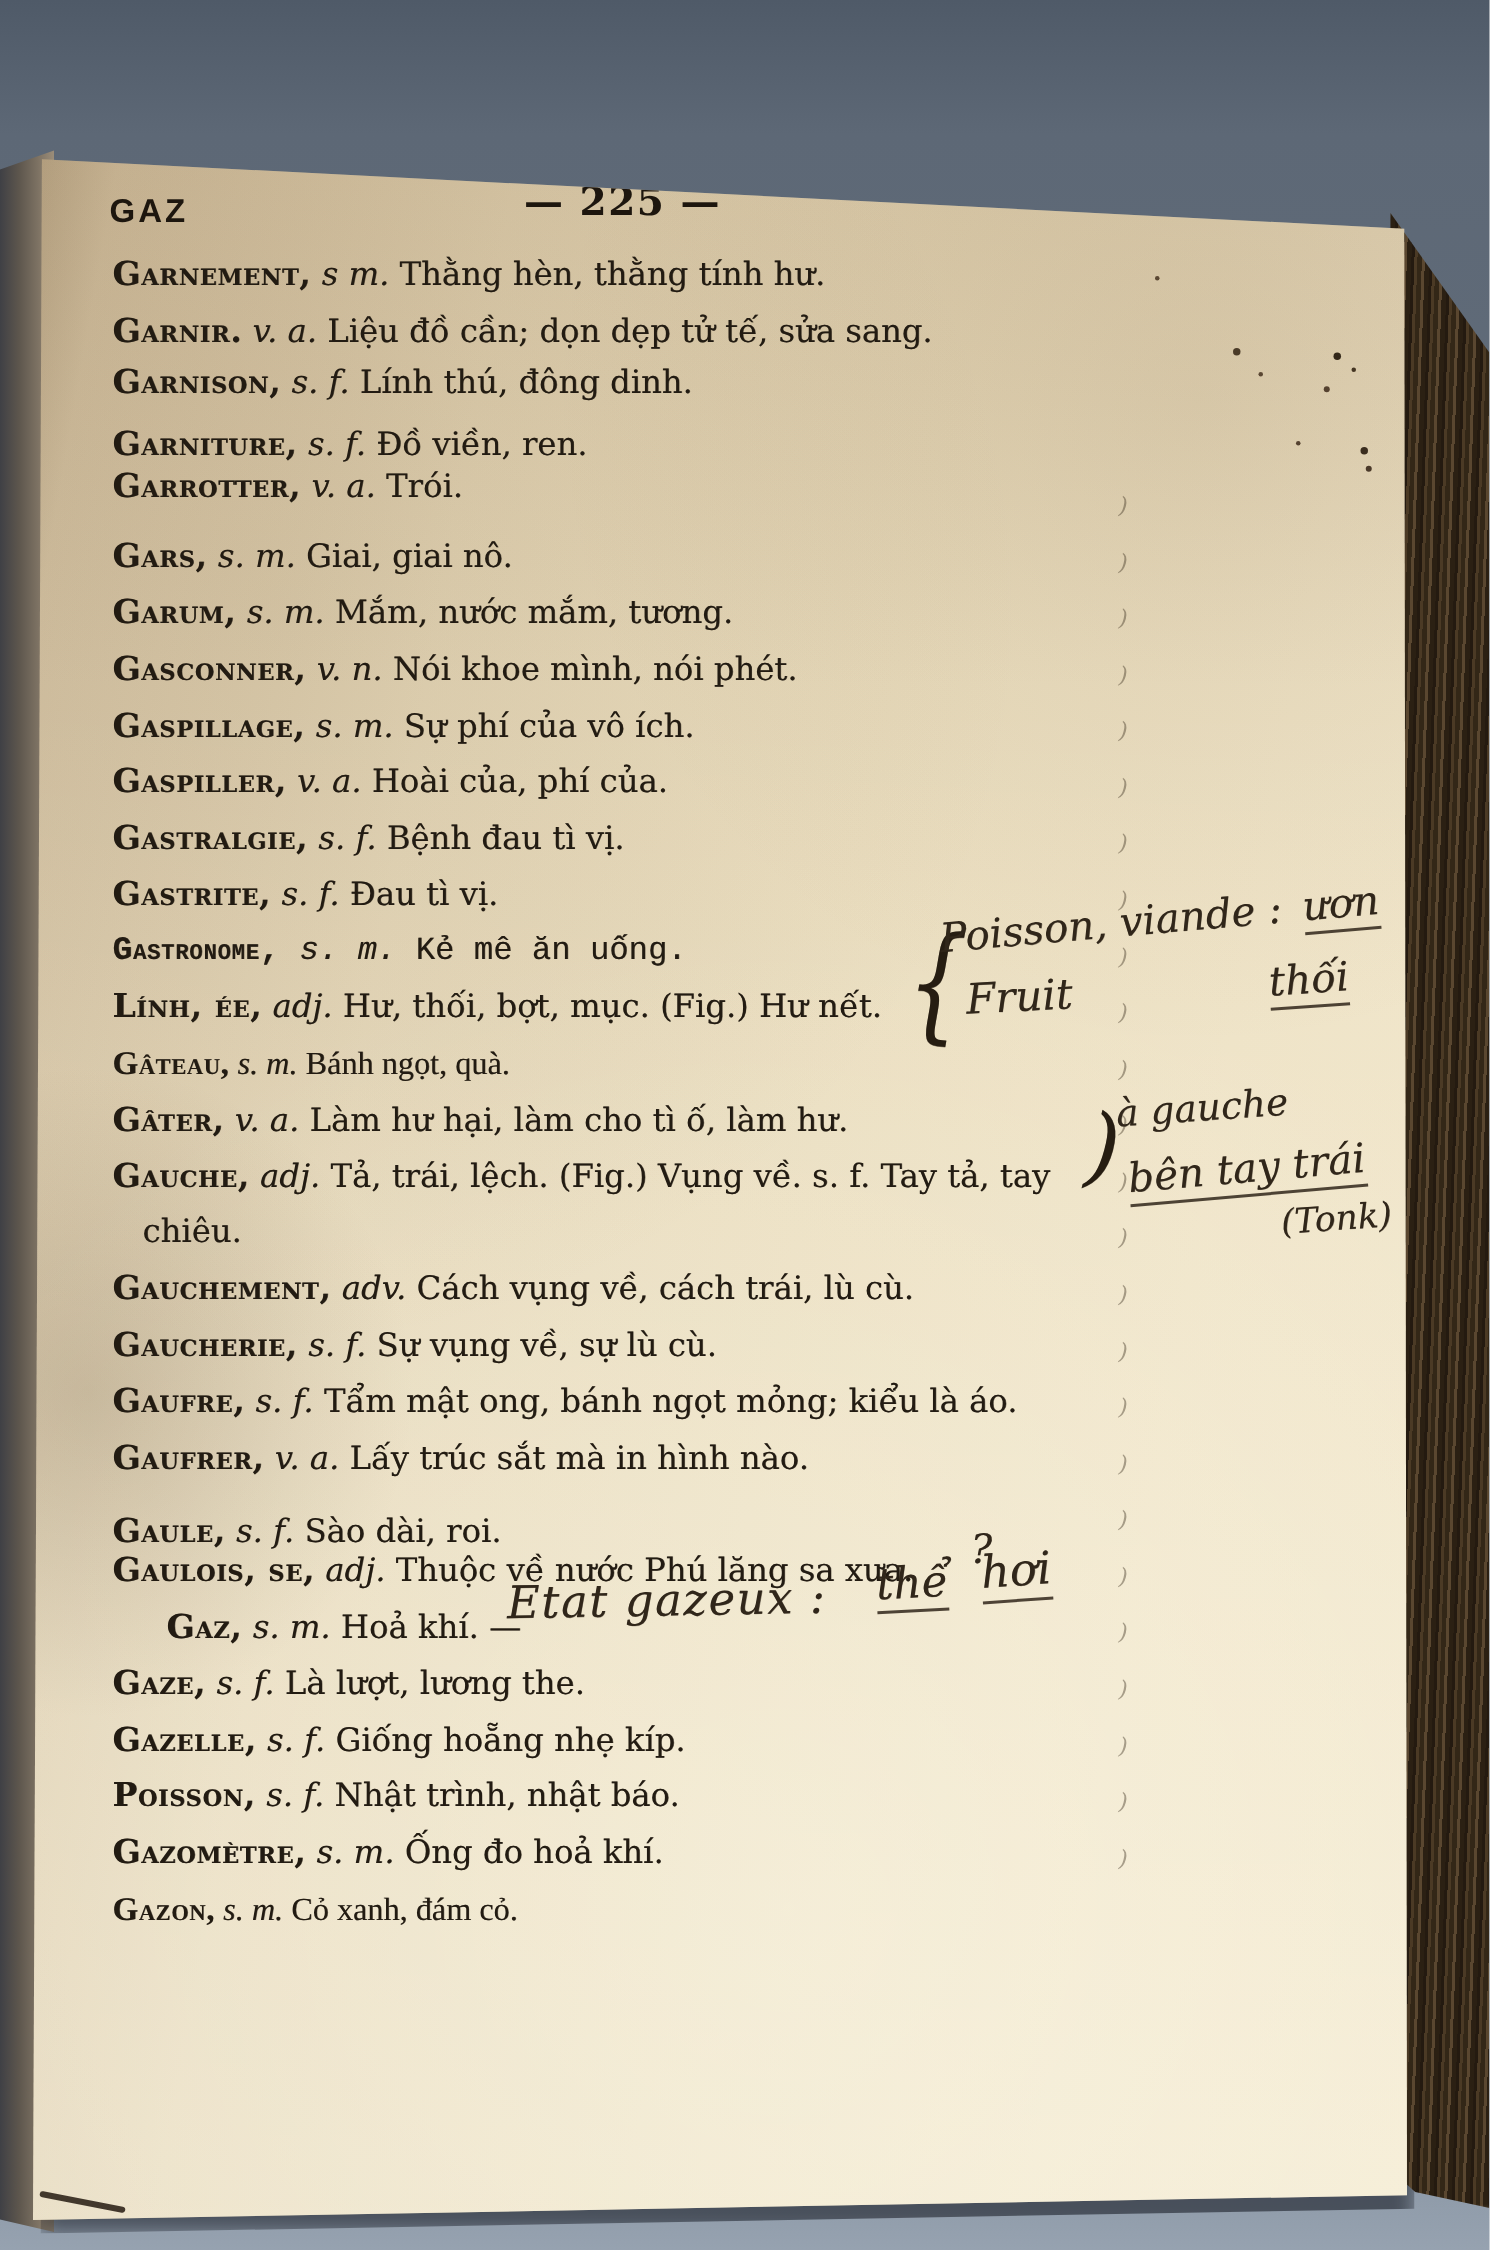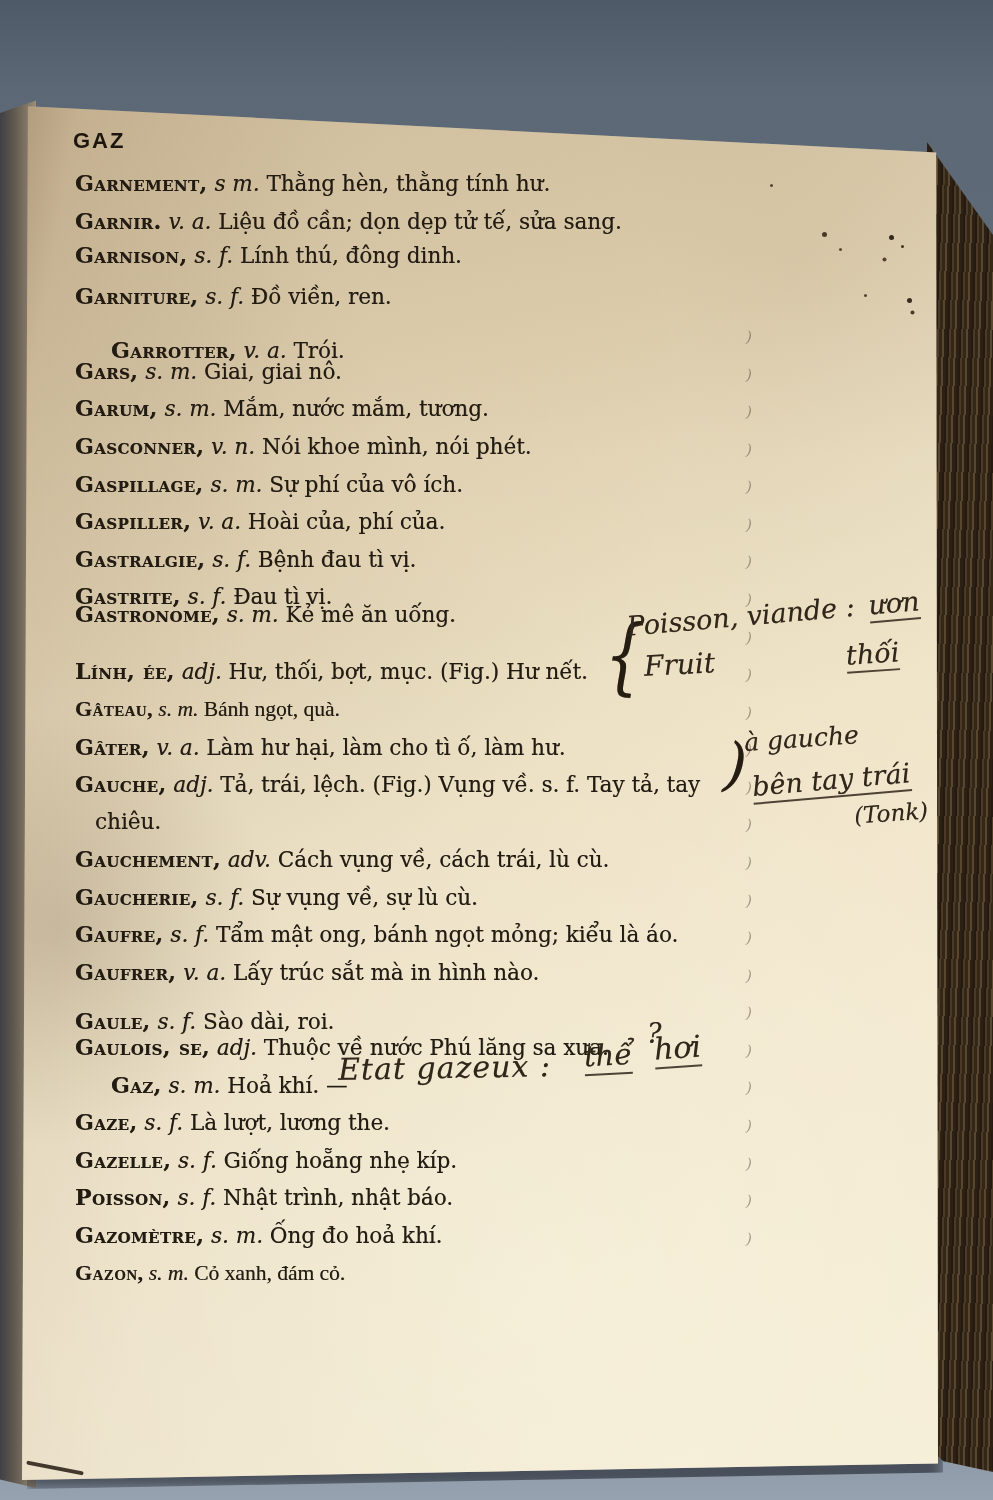--- a/index.html
+++ b/index.html
@@ -90,35 +90,36 @@
 </head>
 <body>
 
 <div>
   <div class="spine-strip"></div>
   <div class="page-shadow"></div>
   <div class="page-edges"></div>
 
   <div class="page">
     <span class="running-head">GAZ</span>
+    <span class="page-number">— 225 —</span>
 
     <div id="entries">
         <div class="line" style="top: 70px; left: 53px;"><span class="head">Garnement,</span><span class="pos"> s  m. </span><span class="def">Thằng hèn, thằng tính hư.</span></div>
         <div class="line" style="top: 107.57px; left: 53px;"><span class="head">Garnir.</span><span class="pos"> v. a. </span><span class="def">Liệu đồ cần; dọn dẹp tử tế, sửa sang.</span></div>
         <div class="line" style="top: 142px; left: 53px;"><span class="head">Garnison,</span><span class="pos"> s. f. </span><span class="def">Lính thú, đông dinh.</span></div>
         <div class="line" style="top: 182.71px; left: 53px;"><span class="head">Garniture,</span><span class="pos"> s. f. </span><span class="def">Đồ viền, ren.</span></div>
-        <div class="line" style="top: 237px; left: 53px; margin-left: 36px;"><span class="head">Garrotter,</span><span class="pos"> v. a. </span><span class="def">Trói.</span></div>
+        <div class="line" style="top: 211px; left: 53px;"><span class="head">Garrotter,</span><span class="pos"> v. a. </span><span class="def">Trói.</span></div>
         <div class="line" style="top: 257.85px; left: 53px;"><span class="head">Gars,</span><span class="pos"> s. m. </span><span class="def">Giai, giai nô.</span></div>
         <div class="line" style="top: 295.42px; left: 53px;"><span class="head">Garum,</span><span class="pos"> s. m. </span><span class="def">Mắm, nước mắm, tương.</span></div>
         <div class="line" style="top: 332.99px; left: 53px;"><span class="head">Gasconner,</span><span class="pos"> v. n. </span><span class="def">Nói khoe mình, nói phét.</span></div>
         <div class="line" style="top: 370.56px; left: 53px;"><span class="head">Gaspillage,</span><span class="pos"> s. m. </span><span class="def">Sự phí của vô ích.</span></div>
         <div class="line" style="top: 408.13px; left: 53px;"><span class="head">Gaspiller,</span><span class="pos"> v. a. </span><span class="def">Hoài của, phí của.</span></div>
         <div class="line" style="top: 445.7px; left: 53px;"><span class="head">Gastralgie,</span><span class="pos"> s. f. </span><span class="def">Bệnh đau tì vị.</span></div>
         <div class="line" style="top: 483.27px; left: 53px;"><span class="head">Gastrite,</span><span class="pos"> s. f. </span><span class="def">Đau tì vị.</span></div>
-        <div class="line" style="top: 501px; left: 53px;"><span class="head">Gastronome,</span><span class="pos"> s. m. </span><span class="def">Kẻ mê ăn uống.</span></div>
+        <div class="line" style="top: 521px; left: 53px; font-family: Liberation Mono, monospace;"><span class="head">Gastronome,</span><span class="pos"> s. m. </span><span class="def">Kẻ mê ăn uống.</span></div>
         <div class="line" style="top: 558.41px; left: 53px;"><span class="head">Lính, ée,</span><span class="pos"> adj. </span><span class="def">Hư, thối, bợt, mục. (Fig.) Hư nết.</span></div>
         <div class="line" style="top: 595.98px; left: 53px; font-family: Liberation Serif, serif;"><span class="head">Gâteau,</span><span class="pos"> s. m. </span><span class="def">Bánh ngọt, quà.</span></div>
         <div class="line" style="top: 633.55px; left: 53px;"><span class="head">Gâter,</span><span class="pos"> v. a. </span><span class="def">Làm hư hại, làm cho tì ố, làm hư.</span></div>
         <div class="line" style="top: 671.12px; left: 53px;"><span class="head">Gauche,</span><span class="pos"> adj. </span><span class="def">Tả, trái, lệch. (Fig.) Vụng về. s. f.  Tay tả, tay</span></div>
         <div class="line cont" style="top: 708.69px; left: 73px;">chiêu.</div>
         <div class="line" style="top: 746.26px; left: 53px;"><span class="head">Gauchement,</span><span class="pos"> adv. </span><span class="def">Cách vụng về, cách trái, lù cù.</span></div>
         <div class="line" style="top: 783.83px; left: 53px;"><span class="head">Gaucherie,</span><span class="pos"> s. f. </span><span class="def">Sự vụng về, sự lù cù.</span></div>
         <div class="line" style="top: 821.4px; left: 53px;"><span class="head">Gaufre,</span><span class="pos"> s. f. </span><span class="def">Tẩm mật ong, bánh ngọt mỏng; kiểu là áo.</span></div>
         <div class="line" style="top: 858.97px; left: 53px;"><span class="head">Gaufrer,</span><span class="pos"> v. a. </span><span class="def">Lấy trúc sắt mà in hình nào.</span></div>
         <div class="line" style="top: 896.54px; left: 53px; margin-top: 11px;"><span class="head">Gaule,</span><span class="pos"> s. f. </span><span class="def">Sào dài, roi.</span></div>

